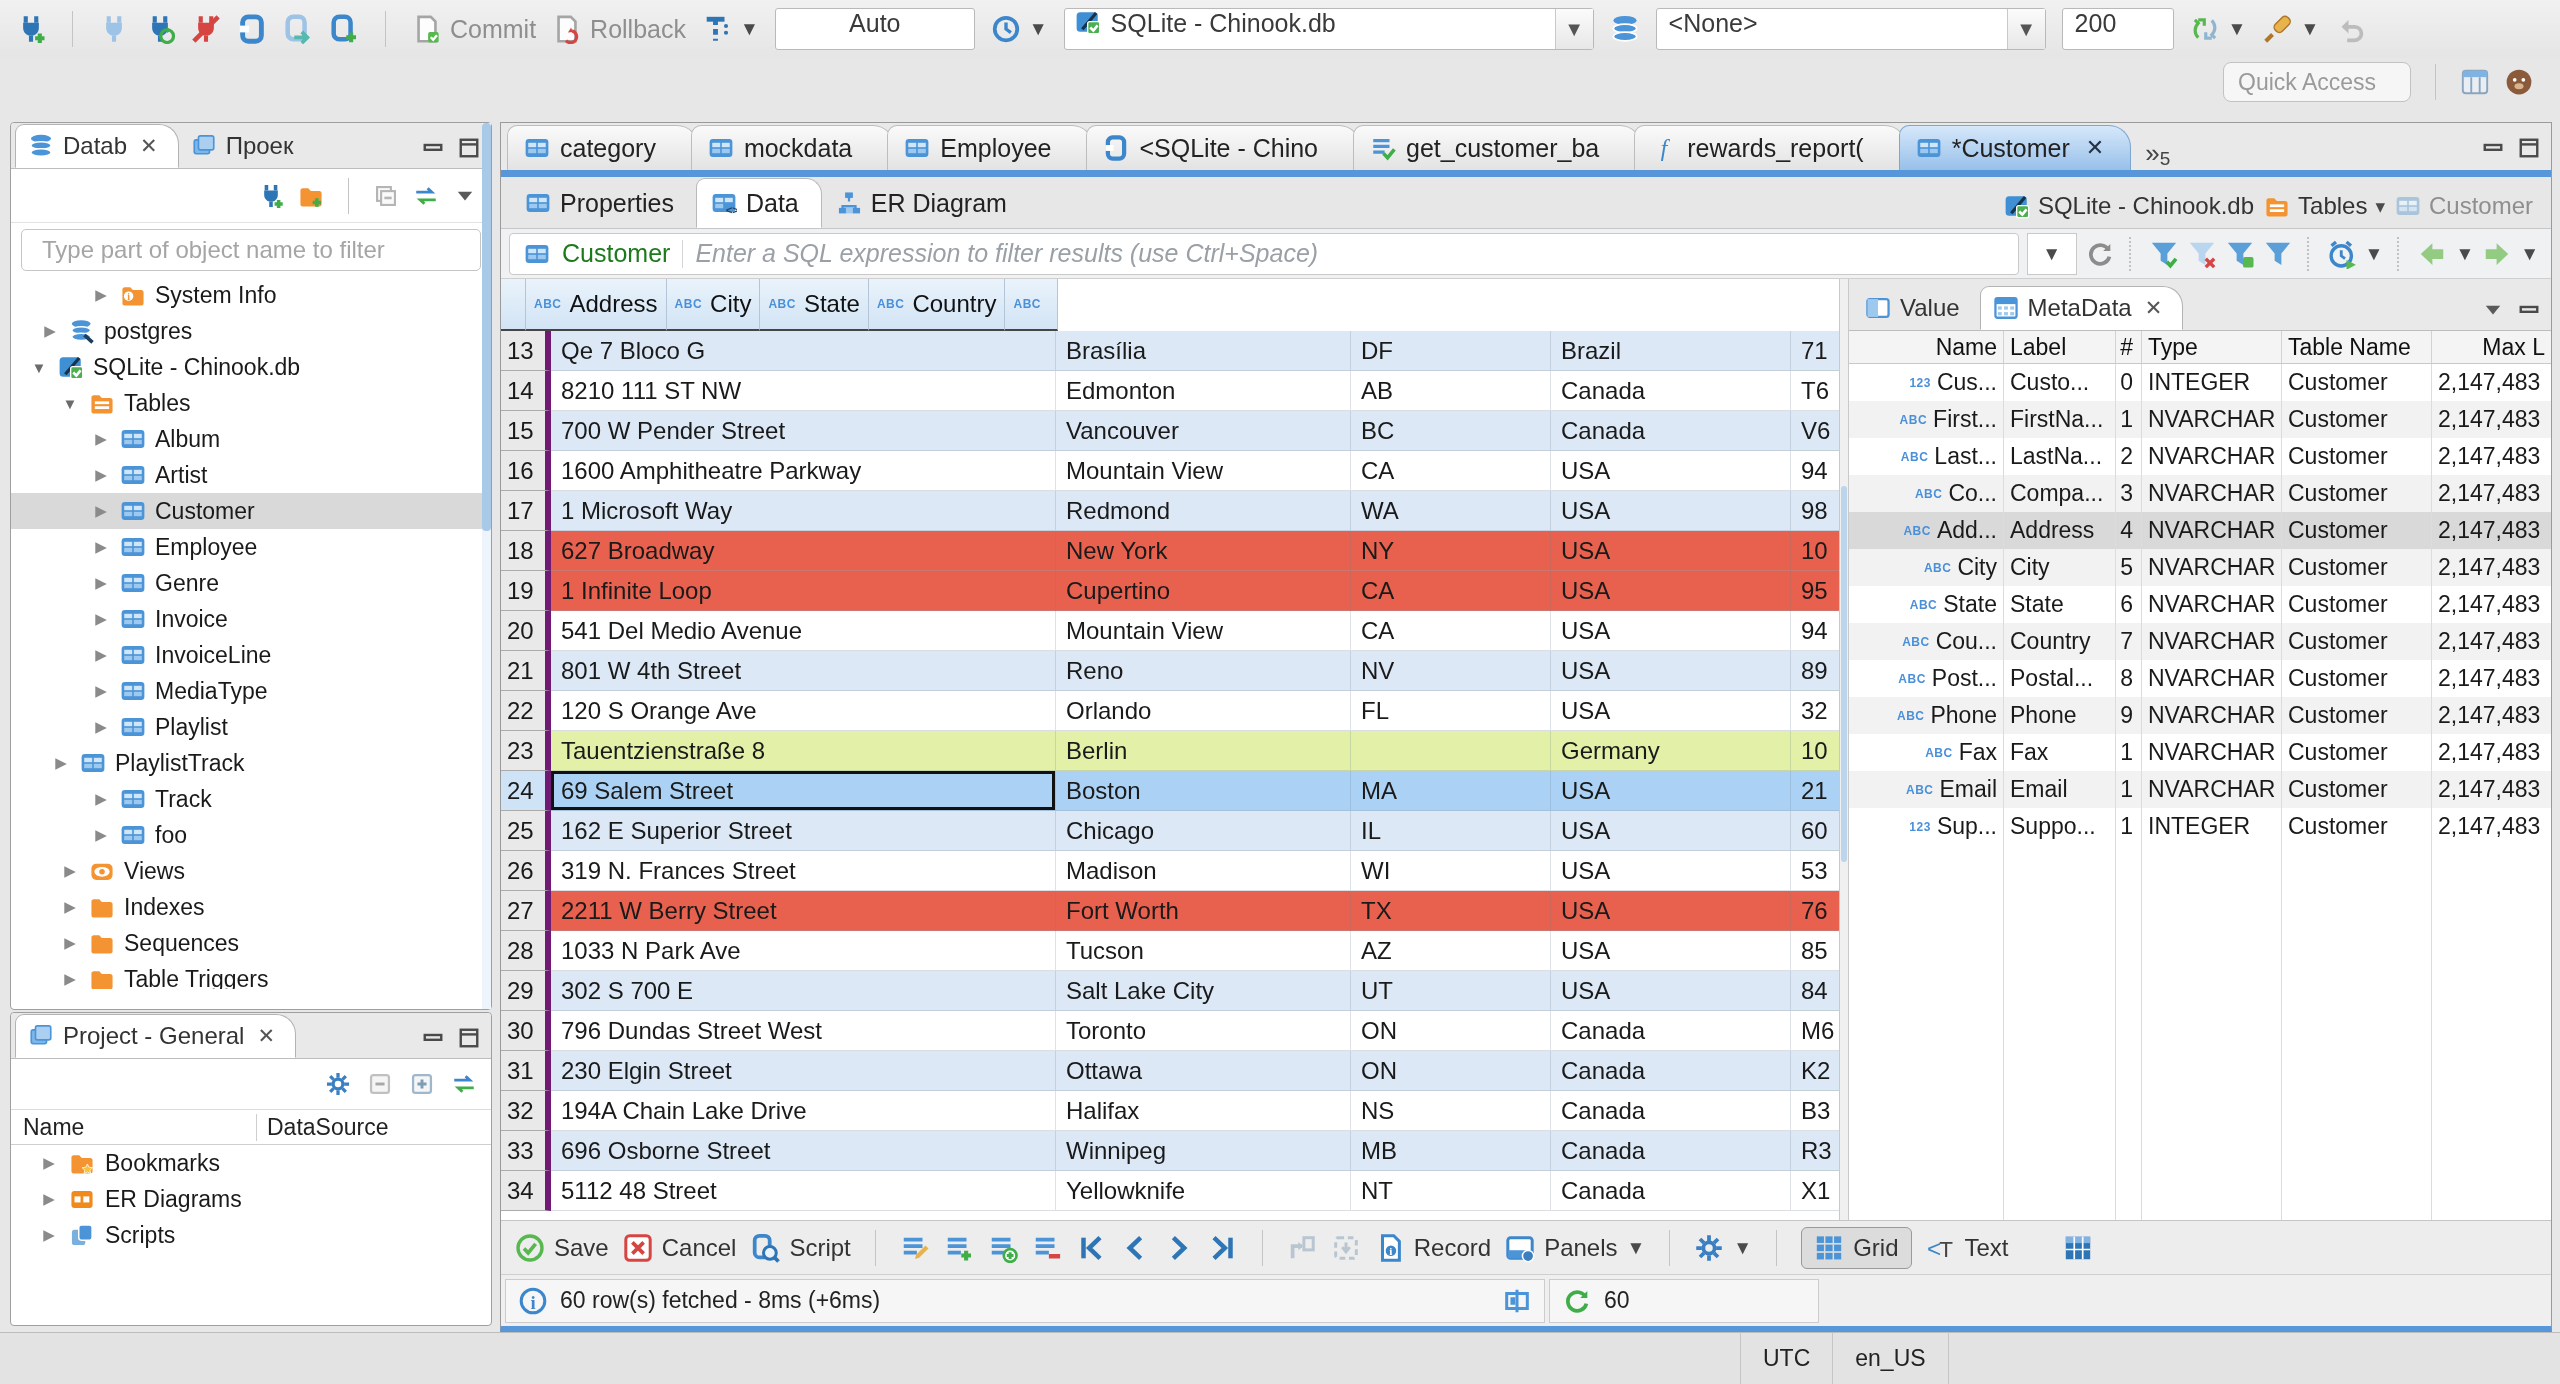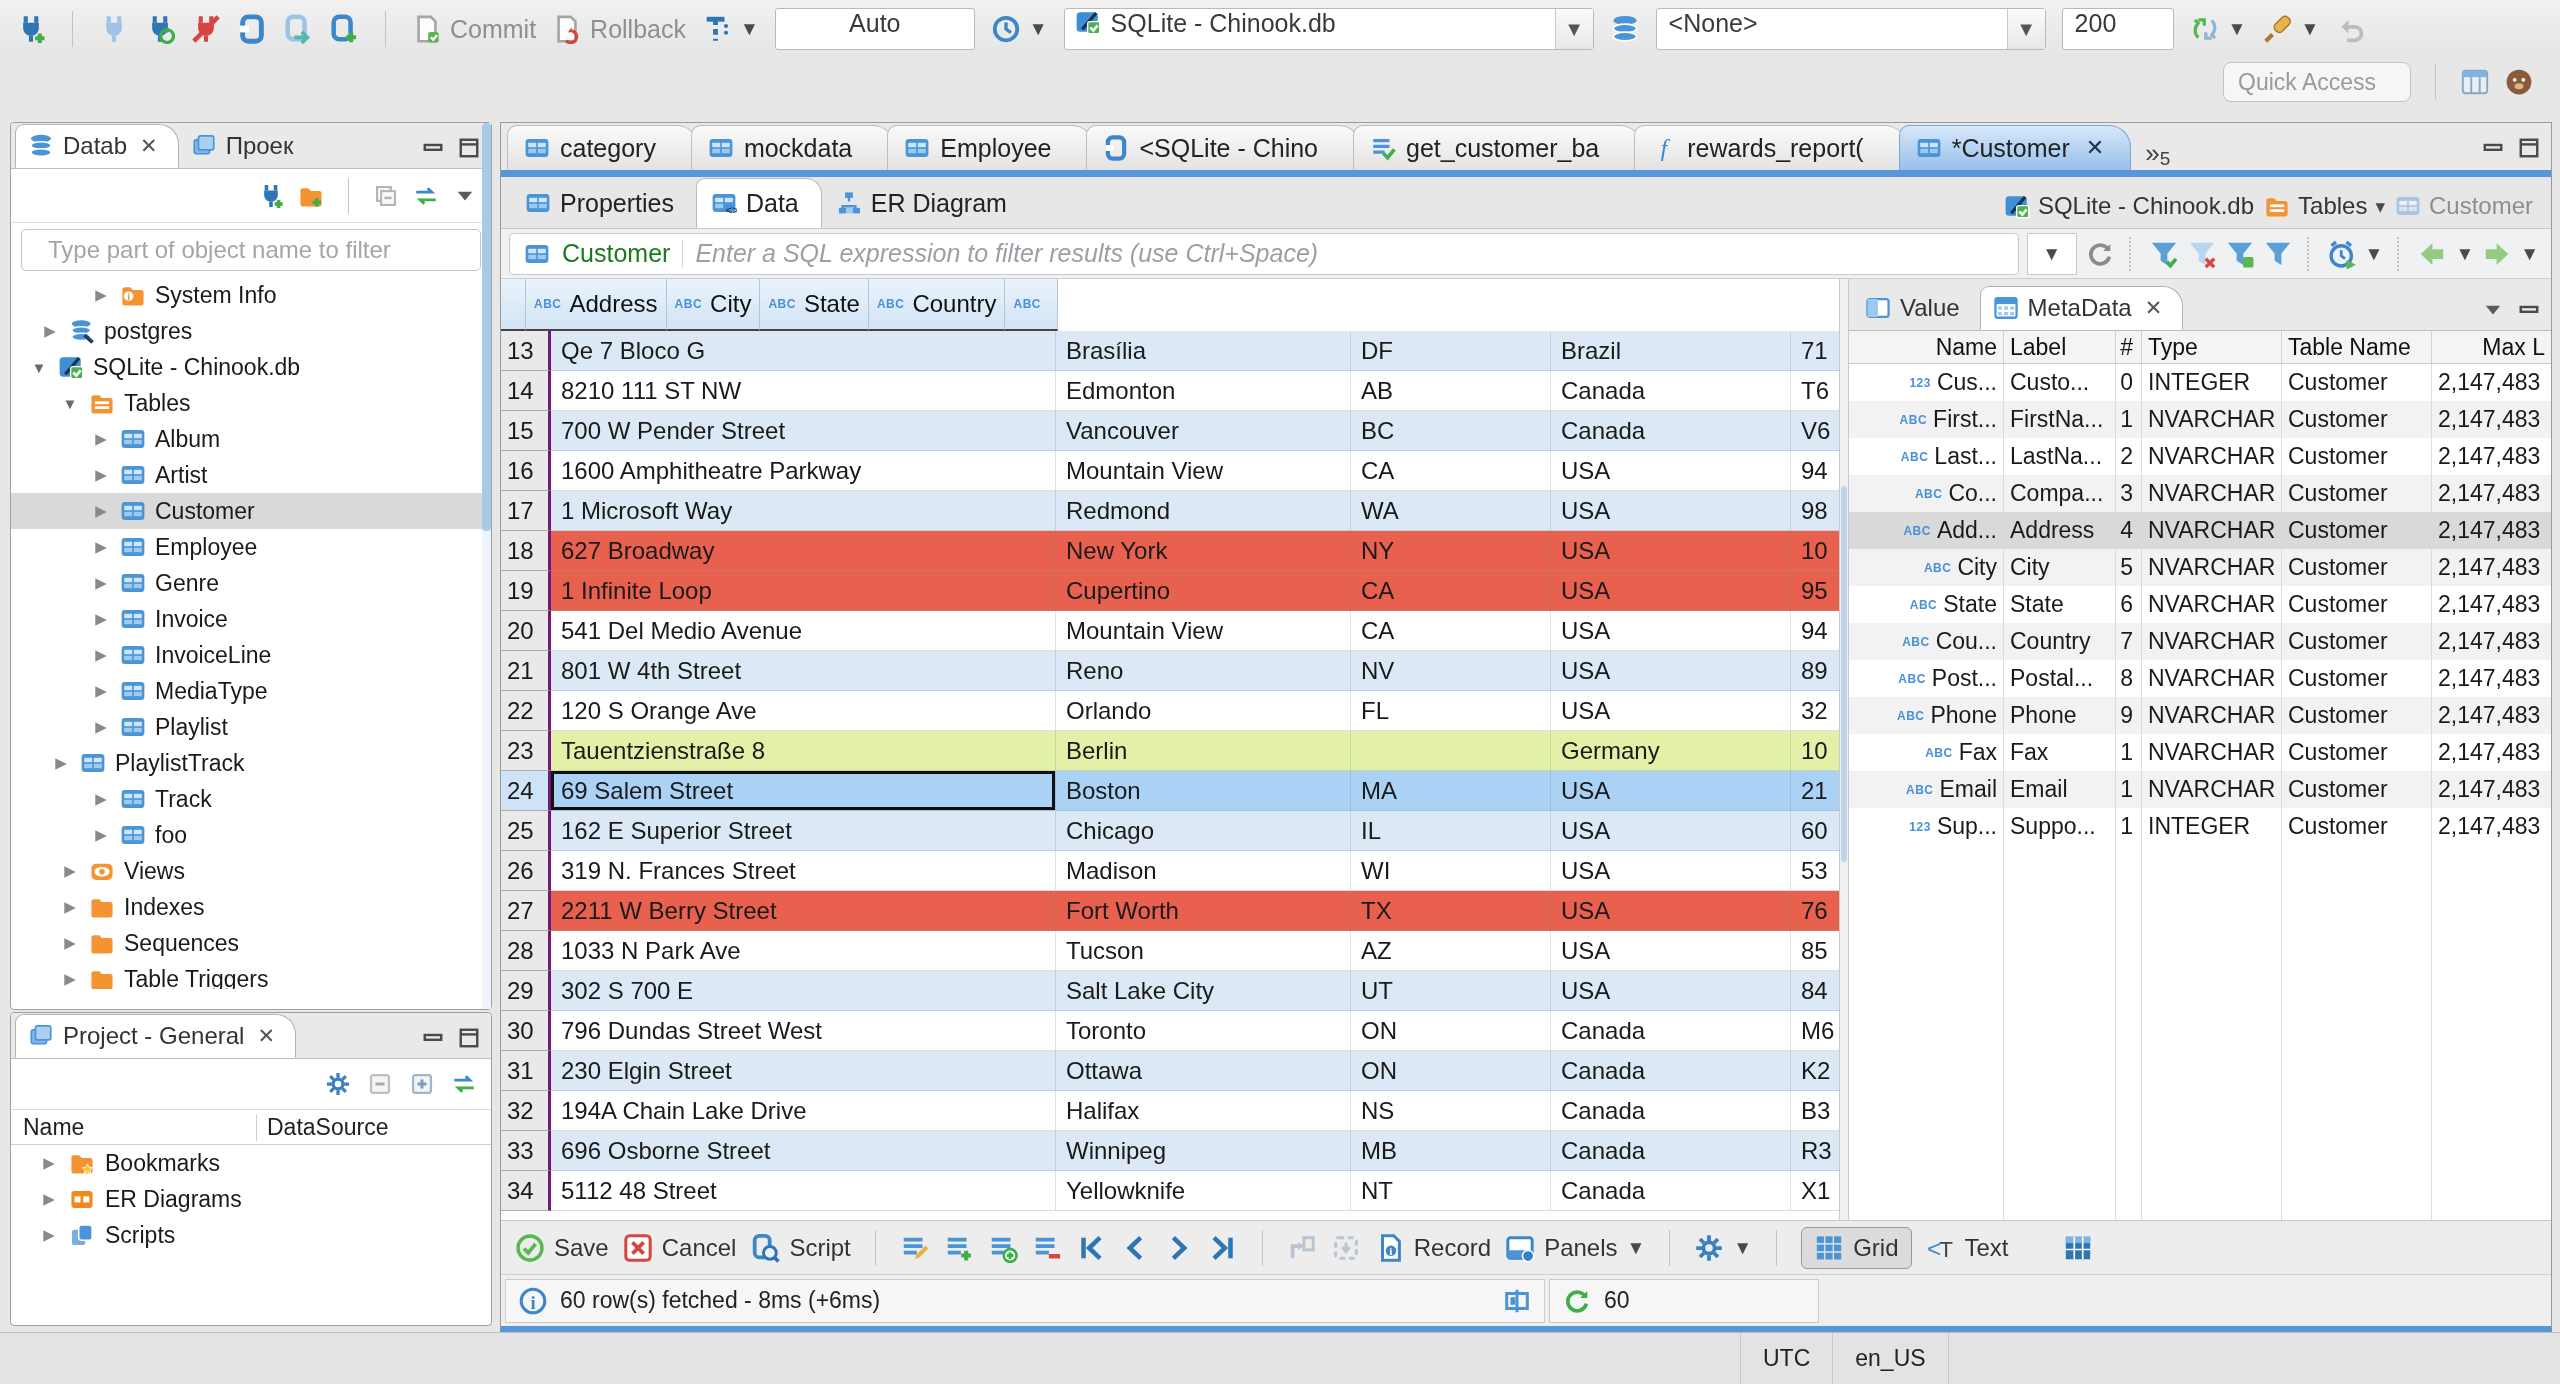--- a/index.html
+++ b/index.html
@@ -25,21 +25,21 @@
   .panel { position:absolute; background:#fff; border:1px solid #9f9f9f; border-radius:4px; }
   .viewtabs { display:flex; align-items:flex-end; height:46px; background:#e9e9e9; border-bottom:1px solid #bdbdbd; border-radius:4px 4px 0 0; padding-left:4px; }
   .vtab { display:flex; align-items:center; gap:9px; height:44px; padding:0 20px 0 12px; font-size:24px; color:#333; border-radius:9px 20px 0 0; }
   .vtab.active { background:#fff; border:1px solid #b3b3b3; border-bottom:1px solid #fff; }
   .vtab .x { color:#555; font-size:21px; margin-left:4px; }
   .winbtns { margin-left:auto; display:flex; gap:12px; padding:0 10px 8px 0; }
 
   
   #navigator { left:10px; top:122px; width:482px; height:888px; }
   #nav-toolbar { height:54px; display:flex; align-items:center; justify-content:flex-end; gap:14px; padding-right:14px; border-bottom:1px solid #e2e2e2; }
-  #nav-filter { margin:6px 10px; height:42px; border:1px solid #c5c5c5; border-radius:5px; color:#a5a5a5; font-size:24px; display:flex; align-items:center; padding:0 26px; }
+  #nav-filter { margin:6px 10px; height:42px; border:1px solid #c5c5c5; border-radius:5px; color:#a5a5a5; font-size:24px; display:flex; align-items:center; padding:0 20px; }
   #nav-tree { position:relative; height:712px; overflow:hidden; }
   .titem { display:flex; align-items:center; gap:9px; height:36px; font-size:23px; white-space:nowrap; }
   .titem.sel { background:#d9d9d9; }
   .arrow { width:20px; text-align:center; color:#8a8a8a; font-size:15px; }
   .arrow.right::before { content:"▶"; }
   .arrow.down::before { content:"▼"; color:#6b6b6b; }
   #nav-scroll { position:absolute; right:0; top:0; width:9px; height:100%; background:#eef4fb; }
   #nav-scroll .thumb { width:100%; height:46%; background:#a9c9e8; border-radius:4px; }
 
   
@@ -80,21 +80,21 @@
 
   
   #content { display:flex; height:941px; }
   #grid { width:1338px; }
   #ghead { display:flex; height:52px; }
   .gh { display:flex; align-items:center; gap:8px; padding:0 8px; background:linear-gradient(#eaf3fb,#d2e4f5); border-right:1px solid #b5c5d8; border-bottom:2px solid #454545; font-size:24px; color:#111; overflow:hidden; }
   .gh .lbl { margin-right:auto; }
   .tx-abc,.tx-123 { color:#4a90d9; font-weight:bold; font-size:12px; letter-spacing:.5px; flex:0 0 auto; }
   .grow { display:flex; height:40px; background:#fff; }
   .gc { display:flex; align-items:center; padding:0 10px; font-size:24px; border-right:1px solid rgba(105,125,145,.22); border-bottom:1px solid rgba(150,162,175,.35); overflow:hidden; white-space:nowrap; }
-  .g-num { width:50px; background:#e9e9e9; border-right:3px solid #701a75; border-bottom:1px solid #ababab; padding:0 6px; }
+  .g-num { width:50px; background:#e9e9e9; border-right:6px solid #701a75; border-bottom:1px solid #ababab; padding:0 6px; }
   .g-address { width:505px; } .g-city { width:295px; } .g-state { width:200px; } .g-country { width:240px; } .g-postal { width:48px; border-right:none; }
   .grow.alt .gc:not(.g-num) { background:#dce8f5; }
   .grow.red .gc:not(.g-num) { background:#e8614e; }
   .grow.green .gc:not(.g-num) { background:#e2f1a7; }
   .grow.sel .gc:not(.g-num) { background:#abd2f5; }
   .grow.sel .g-num { background:#cfe3f7; }
   .gc.focus { box-shadow:inset 0 0 0 3px #111; }
 
   #splitter { width:10px; background:#f0f0f0; border-left:1px solid #c9c9c9; border-right:1px solid #c9c9c9; position:relative; }
   #splitter .thumb { position:absolute; left:1px; top:22%; width:6px; height:40%; background:#bcd4ec; border-radius:3px; }

